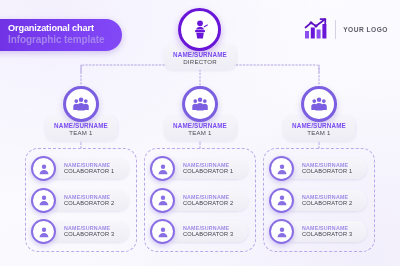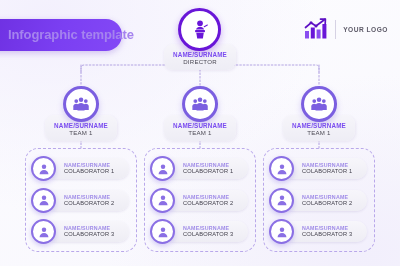--- a/index.html
+++ b/index.html
@@ -42,21 +42,21 @@
   .title-main {
     color: #ffffff;
     font-size: 9.2px;
     font-weight: bold;
     letter-spacing: -0.15px;
     line-height: 1.08;
     white-space: nowrap;
   }
   .title-sub {
     color: #a583ee;
-    font-size: 13px;
+    font-size: 10px;
     font-weight: bold;
     letter-spacing: -0.1px;
     line-height: 1.12;
     white-space: nowrap;
   }
 
   
   .logo-wrap {
     position: absolute;
     right: 12px;
@@ -229,20 +229,21 @@
       <path d="M81,72 L81,68 Q81,65 84,65 L316,65 Q319,65 319,68 L319,72"></path>
       <path d="M81,65 L81,86"></path>
       <path d="M319,65 L319,86"></path>
       <path d="M81,136 L81,148"></path>
       <path d="M200,136 L200,148"></path>
       <path d="M319,136 L319,148"></path>
     </g>
   </svg>
 
   <div class="title-badge">
+    <div class="title-main">Organizational chart</div>
     <div class="title-sub">Infographic template</div>
   </div>
 
   <div class="logo-wrap">
     <svg class="logo-mark" viewBox="0 0 24 22">
       <rect x="1" y="13" width="4" height="7.5" fill="#8a4ef0"></rect>
       <rect x="6.8" y="9.5" width="4" height="11" fill="#6916d8"></rect>
       <rect x="12.6" y="11.5" width="4" height="9" fill="#8a4ef0"></rect>
       <rect x="18.4" y="6" width="4" height="14.5" fill="#6916d8"></rect>
       <path d="M1.5,9.5 L7,4.8 L12,8 L21,1.2" fill="none" stroke="#5d10c4" stroke-width="1.7" stroke-linecap="round" stroke-linejoin="round"></path>

